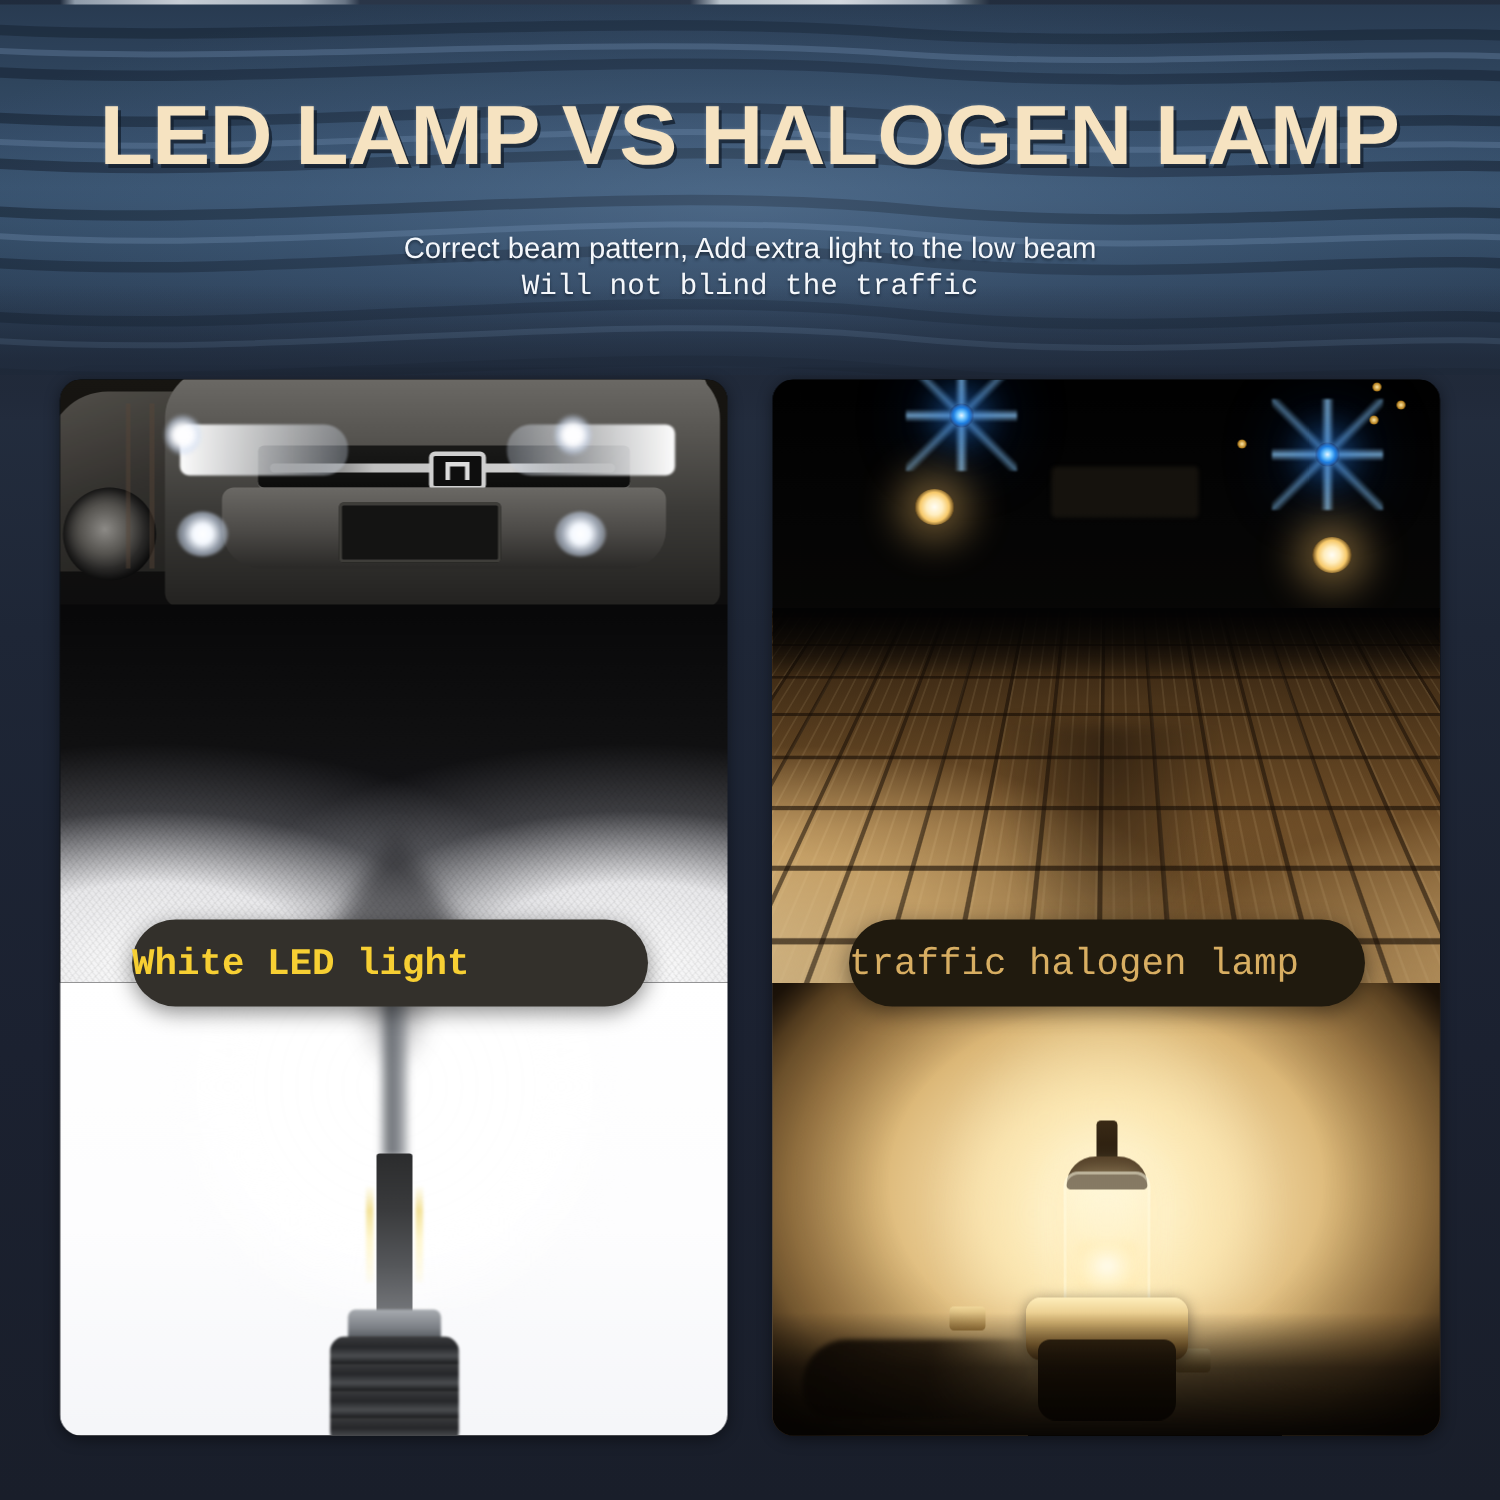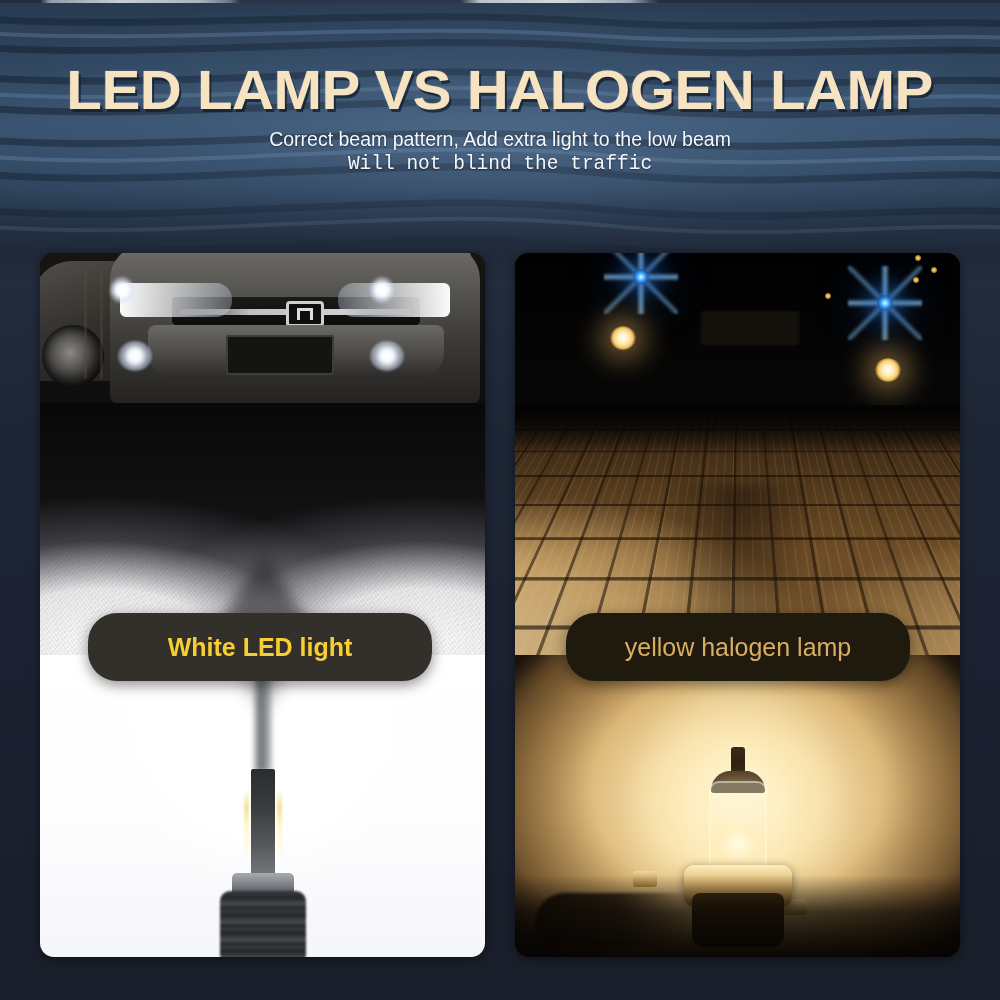--- a/index.html
+++ b/index.html
@@ -73,21 +73,21 @@
     letter-spacing:-0.5px;
     color:#f6e3c1;
     text-shadow: 2px 3px 0 rgba(18,28,42,.75),
                  0 0 2px rgba(255,255,255,.25);
     white-space:nowrap;
     transform:scaleX(1.04);
     transform-origin:center;
     line-height:1;
   }
   .subtitle {
-    margin-top:9px;
+    margin-top:36px;
     text-align:center;
     color:#f4f7fb;
     font-size:19.5px;
     line-height:1.28;
     text-shadow:0 1px 2px rgba(10,18,30,.55);
   }
   .subtitle .l2 { display:block;font-family:Liberation Mono, monospace; }
 
   
   .panels {
@@ -446,26 +446,27 @@
     filter:blur(1.6px);
   }
   .hal-darkbase {
     position:absolute; left:0; bottom:0; width:445px; height:82px;
     background:linear-gradient(180deg, rgba(12,8,4,0) 0%, rgba(12,8,4,.72) 45%, rgba(6,4,2,.98) 100%);
   }
 
   
   .pill {
     position:absolute;
-    height:68px;
+    height:58px;
     border-radius:29px;
-    display:flex; align-items:center; justify-content:center;
+    display:flex; align-items:center; justify-content:flex-start;
     white-space:nowrap;
     z-index:9;
     box-shadow:0 4px 14px rgba(0,0,0,.45);
+    font-family:Liberation Mono, monospace;
   }
   .pill-led {
     left:88px; top:613px;
     width:344px;
     background:#33302b;
     color:#f7cf33;
     font-size:25px; font-weight:bold;
   }
   .pill-hal {
     left:566px; top:613px;
@@ -604,16 +605,16 @@
         <div class="hal-vignette"></div>
         <div class="hal-darkbase"></div>
       </div>
     </div>
   </div>
 
   <div class="pill pill-led">
     <span>White LED light</span>
   </div>
   <div class="pill pill-hal">
-    <span>yellow halogen lamp</span>
+    <span>traffic halogen lamp</span>
   </div>
 
 </div>
 
 </body></html>

